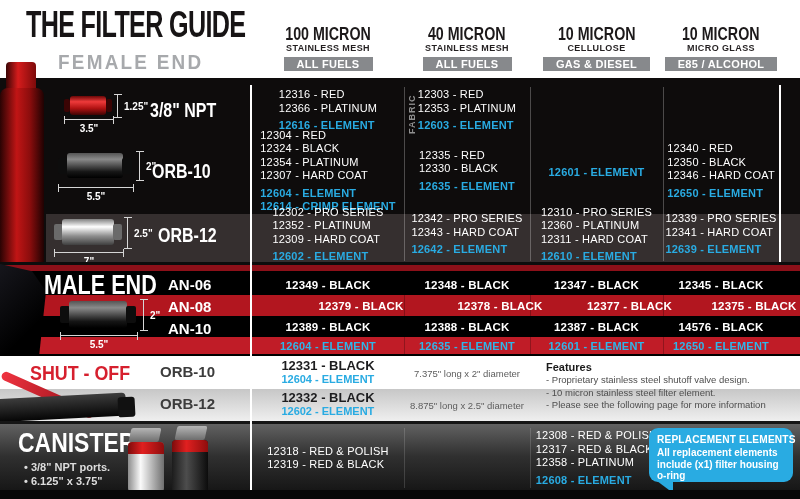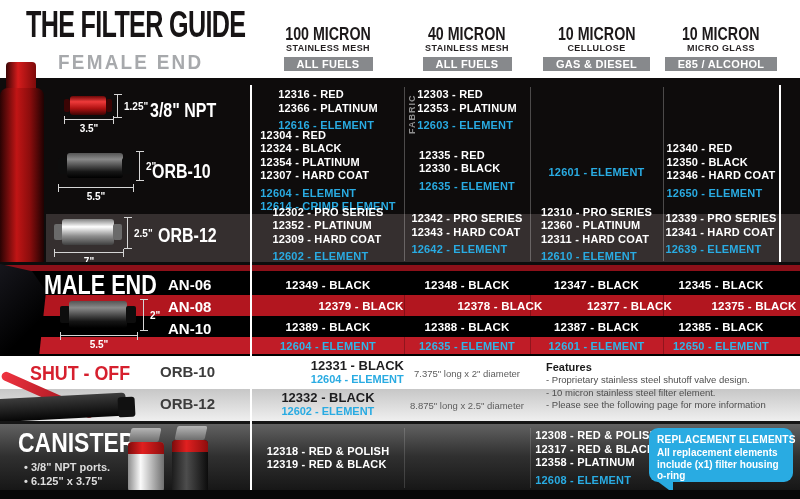--- a/index.html
+++ b/index.html
@@ -28,21 +28,21 @@
   .rp2{top:136px;height:70px;background:#352f2f;}
   .rp3{top:208px;height:53px;background:#221d1d;}
   .vsep{position:absolute;width:1px;background:rgba(255,255,255,.26);}
   .vsep.f{top:87px;height:174px;}
   .vline-main{position:absolute;left:250px;top:85px;width:2px;height:405px;background:#fff;}
   .vline-right{position:absolute;left:779px;top:85px;width:2px;height:177px;background:#fff;}
 
   .cell{position:absolute;display:flex;align-items:center;justify-content:center;}
   .fr1{top:87px;height:47px;} .fr2{top:136px;height:70px;} .fr3{top:208px;height:53px;}
   .cell-box{width:max-content;text-align:left;}
-  .part-line{font-size:11px;line-height:13.5px;font-weight:700;color:#fff;letter-spacing:.2px;white-space:nowrap;}
+  .part-line{font-size:11px;line-height:13.5px;font-weight:400;color:#fff;letter-spacing:.2px;white-space:nowrap;}
   .element-line{font-size:11px;line-height:13.5px;font-weight:800;color:#29abe2;letter-spacing:.2px;white-space:nowrap;}
   .elements{margin-top:4px;}
   .fabric{position:absolute;left:407px;top:94px;height:40px;writing-mode:vertical-rl;
           transform:rotate(180deg);font-size:9px;font-weight:800;color:#8f8f8f;letter-spacing:1px;}
 
   .rowlab{position:absolute;font-size:20px;font-weight:900;color:#fff;white-space:nowrap;
           transform:scaleX(.8);transform-origin:left center;}
   .lab1{left:150px;top:99px;} .lab2{left:152px;top:160px;} .lab3{left:158px;top:224px;}
 
   
@@ -104,21 +104,21 @@
 
   
   .so-sec{position:absolute;left:0;top:356px;width:800px;height:65px;background:#fff;}
   .so-row2{position:absolute;left:0;top:33px;width:100%;height:32px;
            background:linear-gradient(180deg,#c7c7c7,#efefef);}
   .so-title{position:absolute;left:30px;top:5px;font-size:21px;font-weight:900;color:#d6202e;
             white-space:nowrap;transform:scaleX(.85);transform-origin:left top;}
   .so-lab{position:absolute;left:160px;font-size:15px;font-weight:800;color:#3c3c3c;}
   .sol0{top:7px;} .sol1{top:39px;}
   .so-cell{position:absolute;left:252px;width:152px;display:flex;justify-content:center;}
-  .soc0{top:3px;justify-content:flex-end;} .soc1{top:35px;}
+  .soc0{top:3px;} .soc1{top:35px;}
   .so-part{font-size:13px;line-height:14px;font-weight:800;color:#1d1d1f;white-space:nowrap;}
   .so-elem{font-size:11px;line-height:13px;font-weight:800;color:#29abe2;white-space:nowrap;}
   .so-note{position:absolute;left:398px;width:138px;text-align:center;font-size:9.5px;color:#5d5d5d;}
   .son0{top:12px;} .son1{top:44px;}
   .features{position:absolute;left:546px;top:5px;width:235px;}
   .feat-title{font-size:11px;font-weight:800;color:#1a1a1a;margin-bottom:1px;}
   .feat-item{font-size:9.5px;line-height:12.5px;color:#4e4e4e;}
   .valve{position:absolute;left:0;top:0;width:150px;height:65px;overflow:hidden;}
   .valve-lever{position:absolute;left:2px;top:14px;width:100px;height:9px;border-radius:5px;
                background:linear-gradient(90deg,#ef3340,#8e0e16);transform:rotate(24deg);
@@ -372,21 +372,21 @@
     <div class="mcell mr0 c1">12348 - BLACK</div>
     <div class="mcell mr0 c2">12347 - BLACK</div>
     <div class="mcell mr0 c3">12345 - BLACK</div>
     <div class="mcell mr1 c0">12379 - BLACK</div>
     <div class="mcell mr1 c1">12378 - BLACK</div>
     <div class="mcell mr1 c2">12377 - BLACK</div>
     <div class="mcell mr1 c3">12375 - BLACK</div>
     <div class="mcell mr2 c0">12389 - BLACK</div>
     <div class="mcell mr2 c1">12388 - BLACK</div>
     <div class="mcell mr2 c2">12387 - BLACK</div>
-    <div class="mcell mr2 c3">12385 - BLACK</div>
+    <div class="mcell mr2 c3">14576 - BLACK</div>
     <div class="mecell c0">12604 - ELEMENT</div>
     <div class="mecell c1">12635 - ELEMENT</div>
     <div class="mecell c2">12601 - ELEMENT</div>
     <div class="mecell c3">12650 - ELEMENT</div>
   </div>
 
   <div class="mf mfm mfblk">
     <div class="capl"></div>
       <div class="bar"></div>
       <div class="capr"></div>

